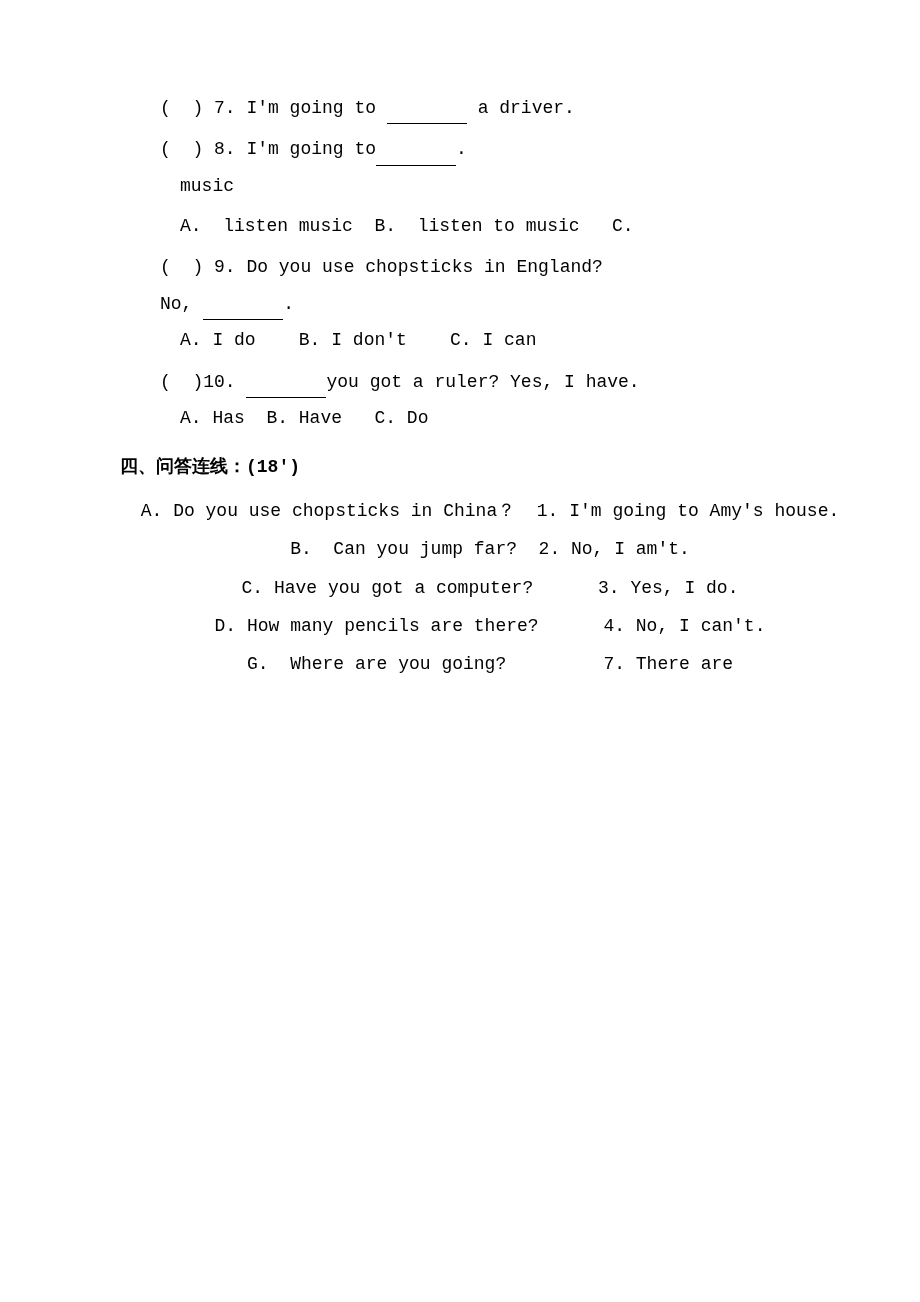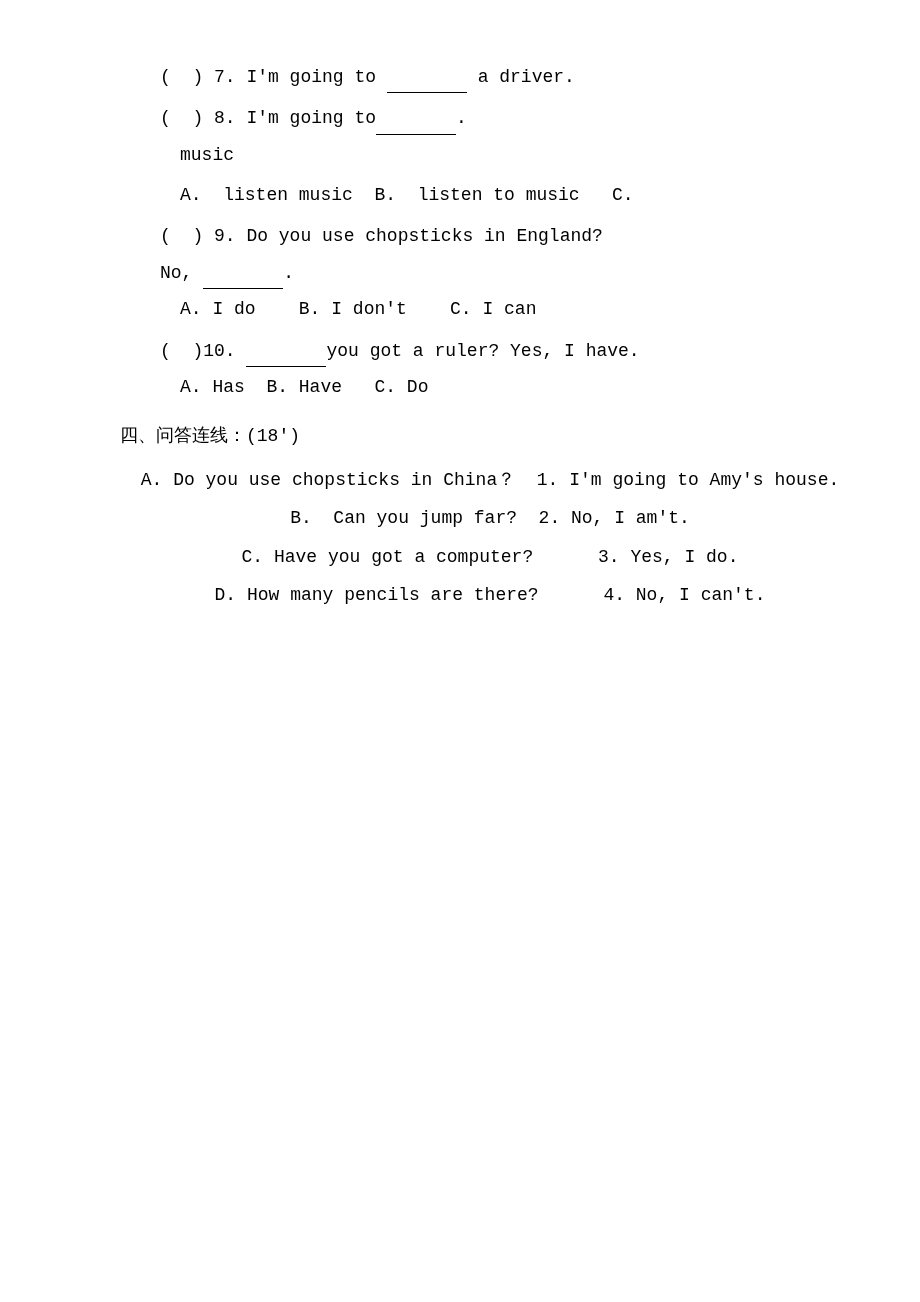--- a/index.html
+++ b/index.html
@@ -14,20 +14,21 @@
       font-size: 18px;
       color: #000000;
       width: 920px;
       min-height: 1302px;
       padding: 60px 60px 60px 80px;
       line-height: 1.8;
     }
 
     .content {
       max-width: 800px;
+      margin-top: 31px;
     }
 
     .question-block {
       margin-bottom: 8px;
       padding-left: 40px;
       text-indent: -0px;
     }
 
     .question-line {
       display: block;
@@ -37,21 +38,21 @@
 
     .answer-line {
       display: block;
       margin-bottom: 8px;
       padding-left: 60px;
     }
 
     .section-header {
       display: block;
       margin: 16px 0 12px 40px;
-      font-weight: normal;
+      font-weight: bold;
     }
 
     .matching-block {
       padding-left: 40px;
     }
 
     .matching-line {
       display: block;
       margin-bottom: 6px;
       text-align: center;
@@ -127,16 +128,19 @@
     <span class="matching-line">
       C. Have you got a computer? &nbsp;&nbsp;&nbsp;&nbsp;&nbsp;3. Yes, I do.
     </span>
 
     <span class="matching-line">
       D. How many pencils are there? &nbsp;&nbsp;&nbsp;&nbsp;&nbsp;4. No, I can't.
     </span>
 
 
 
+    <span class="matching-line">
+      G.&nbsp; Where are you going? &nbsp;&nbsp;&nbsp;&nbsp;&nbsp;&nbsp;&nbsp;&nbsp;7. There are
+    </span>
 
   </div>
 
 </div>
 
 </body></html>

